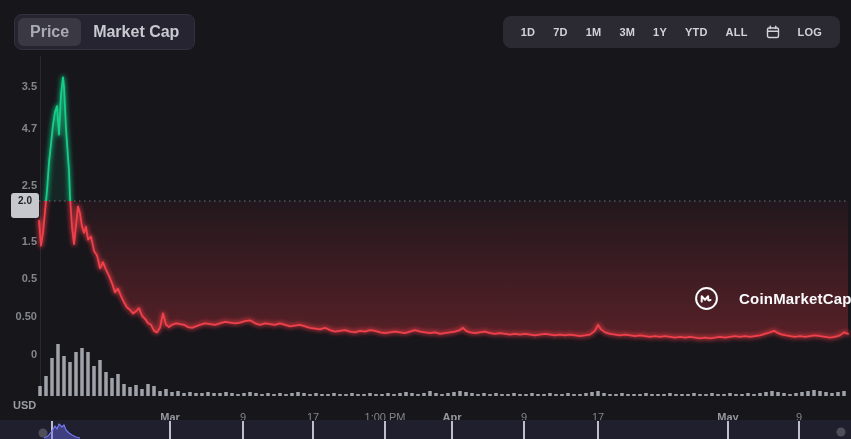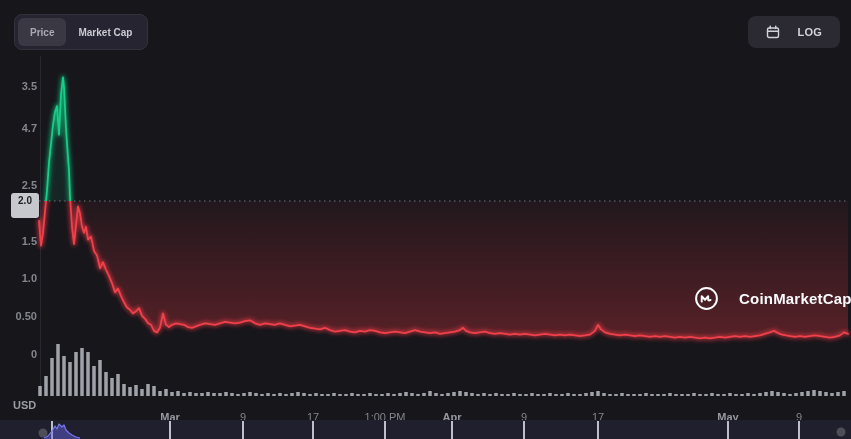--- a/index.html
+++ b/index.html
@@ -4,21 +4,21 @@
 <style>
   html,body{margin:0;padding:0;background:#17161b;}
   body{width:851px;height:439px;overflow:hidden;position:relative;
        font-family:"Liberation Sans",sans-serif;-webkit-font-smoothing:antialiased;}
   .app{position:absolute;inset:0;}
 
   
   .metric-toggle{position:absolute;left:14px;top:14px;height:36px;display:flex;align-items:center;
      background:#252430;border:1px solid #32313c;border-radius:8px;padding:3px;box-sizing:border-box;}
   .metric-toggle .seg{border:none;background:transparent;color:#c9cad1;font-family:inherit;
-     font-size:10px;font-weight:600;padding:0 12px;height:28px;border-radius:6px;cursor:pointer;}
+     font-size:16px;font-weight:600;padding:0 12px;height:28px;border-radius:6px;cursor:pointer;}
   .metric-toggle .seg.active{background:#3a3943;color:#a9aab3;}
 
   
   .range-toolbar{position:absolute;right:11px;top:16px;height:32px;display:flex;align-items:center;
      background:#2b2a33;border-radius:8px;padding:0 12px;gap:6px;box-sizing:border-box;}
   #range-buttons{display:flex;align-items:center;gap:6px;}
   .rb{border:none;background:transparent;color:#d2d3d9;font-family:inherit;font-size:11px;
      font-weight:700;padding:0 6px;height:26px;border-radius:5px;cursor:pointer;letter-spacing:.2px;}
   .cal{border:none;background:transparent;padding:0 6px;height:26px;display:flex;align-items:center;cursor:pointer;}
 
@@ -47,20 +47,29 @@
 <body>
 
 <div class="app">
 
   <div class="metric-toggle">
     <button class="seg active">Price</button>
     <button class="seg">Market Cap</button>
   </div>
 
   <div class="range-toolbar">
+    <div id="range-buttons">
+        <button class="rb">1D</button>
+        <button class="rb">7D</button>
+        <button class="rb">1M</button>
+        <button class="rb">3M</button>
+        <button class="rb">1Y</button>
+        <button class="rb">YTD</button>
+        <button class="rb">ALL</button>
+      </div>
     <button class="cal">
       <svg width="14" height="14" viewBox="0 0 14 14" fill="none" stroke="#d2d3d9" stroke-width="1.4" stroke-linecap="round">
         <rect x="1.5" y="3" width="11" height="9.5" rx="1.5"></rect>
         <line x1="4.3" y1="1.2" x2="4.3" y2="3.6"></line>
         <line x1="9.7" y1="1.2" x2="9.7" y2="3.6"></line>
         <line x1="2" y1="6.2" x2="12" y2="6.2"></line>
       </svg>
     </button>
     <button class="rb">LOG</button>
   </div>
@@ -225,21 +234,21 @@
       <path d="M39,160.7 L41,185.6 L43,172.8 L45,151.7 L47,130.6 L49,102.7 L51,83.8 L53,64.9 L55,52.1 L57,46.1 L59,74.7 L61,34.8 L63,17.4 L64,27.2 L66,68.7 L68,97.4 L69,110.2 L70,136.6 L72,166.8 L74,184.1 L76,165.3 L78,146.4 L80,153.2 L82,166.8 L84,172.8 L86,166.8 L88,179.6 L91,176.6 L94,190.9 L97,195.4 L100,208.3 L103,202.2 L106,209.8 L109,215.8 L112,223.3 L115,232.4 L118,228.6 L121,236.2 L124,242.2 L127,247.5 L130,249.7 L133,253.5 L136,251.3 L139,248.2 L142,255.8 L145,258.8 L148,263.3 L151,264.8 L154,270.9 L157,272.4 L160,267.8 L163,253.5 L166,264.8 L169,267.1 L172,264.8 L176,263.3 L180,264.1 L184,264.8 L188,267.1 L192,267.8 L196,266.3 L200,264.8 L205,263.3 L210,264.1 L215,264.8 L220,263.3 L225,261.8 L230,262.6 L235,263.3 L240,262.6 L245,261.1 L250,260.3 L255,263.3 L260,264.8 L265,263.3 L270,264.1 L275,264.8 L280,263.3 L285,264.8 L290,266.3 L295,265.6 L300,264.8 L305,266.3 L310,267.8 L315,268.6 L320,269.4 L325,267.8 L330,270.1 L335,271.6 L340,270.9 L345,270.1 L350,271.6 L355,272.4 L360,270.9 L365,271.6 L370,270.1 L375,270.9 L380,272.4 L385,273.1 L390,272.4 L395,271.6 L400,272.4 L405,273.1 L410,271.6 L415,270.1 L420,271.6 L425,272.4 L430,273.1 L435,272.4 L440,273.9 L445,273.1 L450,272.4 L455,271.6 L460,270.1 L463,267.8 L466,270.9 L470,272.4 L475,273.1 L480,272.4 L485,271.6 L490,273.1 L495,273.9 L500,273.1 L505,273.9 L510,274.6 L515,273.9 L520,274.6 L525,273.9 L530,274.6 L535,275.4 L540,274.6 L545,273.9 L550,274.6 L555,275.4 L560,274.6 L565,275.4 L570,274.6 L575,275.4 L580,276.1 L585,275.4 L590,274.6 L595,270.9 L598,264.8 L601,269.4 L605,272.4 L610,273.9 L615,274.6 L620,275.4 L625,274.6 L630,275.4 L635,276.1 L640,275.4 L645,276.1 L650,276.9 L655,276.1 L660,276.9 L665,276.1 L670,276.9 L675,277.7 L680,276.9 L685,277.7 L690,276.9 L695,277.7 L700,278.4 L705,277.7 L710,278.4 L715,277.7 L720,276.9 L725,277.7 L730,276.9 L735,276.1 L740,276.9 L745,276.1 L750,276.9 L755,276.1 L760,275.4 L765,273.9 L770,272.4 L774,270.9 L778,273.1 L782,274.6 L786,275.4 L790,276.1 L795,276.9 L800,276.1 L805,276.9 L810,276.1 L815,275.4 L820,276.1 L825,276.9 L830,277.7 L835,276.9 L840,275.4 L844,272.4 L848,273.9" fill="none" stroke-linejoin="round" stroke-linecap="round" stroke="rgba(22,199,132,0.7)" stroke-width="4" filter="url(#fGlow)" clip-path="url(#clipAbove)"></path>
       <path d="M39,160.7 L41,185.6 L43,172.8 L45,151.7 L47,130.6 L49,102.7 L51,83.8 L53,64.9 L55,52.1 L57,46.1 L59,74.7 L61,34.8 L63,17.4 L64,27.2 L66,68.7 L68,97.4 L69,110.2 L70,136.6 L72,166.8 L74,184.1 L76,165.3 L78,146.4 L80,153.2 L82,166.8 L84,172.8 L86,166.8 L88,179.6 L91,176.6 L94,190.9 L97,195.4 L100,208.3 L103,202.2 L106,209.8 L109,215.8 L112,223.3 L115,232.4 L118,228.6 L121,236.2 L124,242.2 L127,247.5 L130,249.7 L133,253.5 L136,251.3 L139,248.2 L142,255.8 L145,258.8 L148,263.3 L151,264.8 L154,270.9 L157,272.4 L160,267.8 L163,253.5 L166,264.8 L169,267.1 L172,264.8 L176,263.3 L180,264.1 L184,264.8 L188,267.1 L192,267.8 L196,266.3 L200,264.8 L205,263.3 L210,264.1 L215,264.8 L220,263.3 L225,261.8 L230,262.6 L235,263.3 L240,262.6 L245,261.1 L250,260.3 L255,263.3 L260,264.8 L265,263.3 L270,264.1 L275,264.8 L280,263.3 L285,264.8 L290,266.3 L295,265.6 L300,264.8 L305,266.3 L310,267.8 L315,268.6 L320,269.4 L325,267.8 L330,270.1 L335,271.6 L340,270.9 L345,270.1 L350,271.6 L355,272.4 L360,270.9 L365,271.6 L370,270.1 L375,270.9 L380,272.4 L385,273.1 L390,272.4 L395,271.6 L400,272.4 L405,273.1 L410,271.6 L415,270.1 L420,271.6 L425,272.4 L430,273.1 L435,272.4 L440,273.9 L445,273.1 L450,272.4 L455,271.6 L460,270.1 L463,267.8 L466,270.9 L470,272.4 L475,273.1 L480,272.4 L485,271.6 L490,273.1 L495,273.9 L500,273.1 L505,273.9 L510,274.6 L515,273.9 L520,274.6 L525,273.9 L530,274.6 L535,275.4 L540,274.6 L545,273.9 L550,274.6 L555,275.4 L560,274.6 L565,275.4 L570,274.6 L575,275.4 L580,276.1 L585,275.4 L590,274.6 L595,270.9 L598,264.8 L601,269.4 L605,272.4 L610,273.9 L615,274.6 L620,275.4 L625,274.6 L630,275.4 L635,276.1 L640,275.4 L645,276.1 L650,276.9 L655,276.1 L660,276.9 L665,276.1 L670,276.9 L675,277.7 L680,276.9 L685,277.7 L690,276.9 L695,277.7 L700,278.4 L705,277.7 L710,278.4 L715,277.7 L720,276.9 L725,277.7 L730,276.9 L735,276.1 L740,276.9 L745,276.1 L750,276.9 L755,276.1 L760,275.4 L765,273.9 L770,272.4 L774,270.9 L778,273.1 L782,274.6 L786,275.4 L790,276.1 L795,276.9 L800,276.1 L805,276.9 L810,276.1 L815,275.4 L820,276.1 L825,276.9 L830,277.7 L835,276.9 L840,275.4 L844,272.4 L848,273.9" fill="none" stroke-linejoin="round" stroke-linecap="round" stroke="#ef414b" stroke-width="1.8" clip-path="url(#clipBelow)"></path>
       <path d="M39,160.7 L41,185.6 L43,172.8 L45,151.7 L47,130.6 L49,102.7 L51,83.8 L53,64.9 L55,52.1 L57,46.1 L59,74.7 L61,34.8 L63,17.4 L64,27.2 L66,68.7 L68,97.4 L69,110.2 L70,136.6 L72,166.8 L74,184.1 L76,165.3 L78,146.4 L80,153.2 L82,166.8 L84,172.8 L86,166.8 L88,179.6 L91,176.6 L94,190.9 L97,195.4 L100,208.3 L103,202.2 L106,209.8 L109,215.8 L112,223.3 L115,232.4 L118,228.6 L121,236.2 L124,242.2 L127,247.5 L130,249.7 L133,253.5 L136,251.3 L139,248.2 L142,255.8 L145,258.8 L148,263.3 L151,264.8 L154,270.9 L157,272.4 L160,267.8 L163,253.5 L166,264.8 L169,267.1 L172,264.8 L176,263.3 L180,264.1 L184,264.8 L188,267.1 L192,267.8 L196,266.3 L200,264.8 L205,263.3 L210,264.1 L215,264.8 L220,263.3 L225,261.8 L230,262.6 L235,263.3 L240,262.6 L245,261.1 L250,260.3 L255,263.3 L260,264.8 L265,263.3 L270,264.1 L275,264.8 L280,263.3 L285,264.8 L290,266.3 L295,265.6 L300,264.8 L305,266.3 L310,267.8 L315,268.6 L320,269.4 L325,267.8 L330,270.1 L335,271.6 L340,270.9 L345,270.1 L350,271.6 L355,272.4 L360,270.9 L365,271.6 L370,270.1 L375,270.9 L380,272.4 L385,273.1 L390,272.4 L395,271.6 L400,272.4 L405,273.1 L410,271.6 L415,270.1 L420,271.6 L425,272.4 L430,273.1 L435,272.4 L440,273.9 L445,273.1 L450,272.4 L455,271.6 L460,270.1 L463,267.8 L466,270.9 L470,272.4 L475,273.1 L480,272.4 L485,271.6 L490,273.1 L495,273.9 L500,273.1 L505,273.9 L510,274.6 L515,273.9 L520,274.6 L525,273.9 L530,274.6 L535,275.4 L540,274.6 L545,273.9 L550,274.6 L555,275.4 L560,274.6 L565,275.4 L570,274.6 L575,275.4 L580,276.1 L585,275.4 L590,274.6 L595,270.9 L598,264.8 L601,269.4 L605,272.4 L610,273.9 L615,274.6 L620,275.4 L625,274.6 L630,275.4 L635,276.1 L640,275.4 L645,276.1 L650,276.9 L655,276.1 L660,276.9 L665,276.1 L670,276.9 L675,277.7 L680,276.9 L685,277.7 L690,276.9 L695,277.7 L700,278.4 L705,277.7 L710,278.4 L715,277.7 L720,276.9 L725,277.7 L730,276.9 L735,276.1 L740,276.9 L745,276.1 L750,276.9 L755,276.1 L760,275.4 L765,273.9 L770,272.4 L774,270.9 L778,273.1 L782,274.6 L786,275.4 L790,276.1 L795,276.9 L800,276.1 L805,276.9 L810,276.1 L815,275.4 L820,276.1 L825,276.9 L830,277.7 L835,276.9 L840,275.4 L844,272.4 L848,273.9" fill="none" stroke-linejoin="round" stroke-linecap="round" stroke="#18cd88" stroke-width="1.8" clip-path="url(#clipAbove)"></path>
     </svg>
 
   <div id="y-labels">
       <div class="ylab" style="top: 20px;">3.5</div>
       <div class="ylab" style="top: 62px;">4.7</div>
       <div class="ylab" style="top: 99px; margin-top: 20px;">2.5</div>
       <div class="ylab" style="top: 175px;">1.5</div>
-      <div class="ylab" style="top: 212px;">1.0</div>
+      <div class="ylab" style="top: 212px;">0.5</div>
       <div class="ylab" style="top: 250px;">0.50</div>
       <div class="ylab" style="top: 288px;">0</div>
     </div>
 
   <div class="price-badge">2.0</div>
 
   <div class="watermark">
     <svg width="25" height="25" viewBox="0 0 24 24" fill="none">
       <circle cx="12" cy="12" r="10" stroke="#fbfbfd" stroke-width="1.9"></circle>
       <path d="M7.4 15 L7.4 9.8 L10.6 13.2 L13.6 9.8 L13.6 12.6 Q13.6 14.6 15.9 13.4" stroke="#fbfbfd" stroke-width="1.9" stroke-linecap="round" stroke-linejoin="round"></path>

